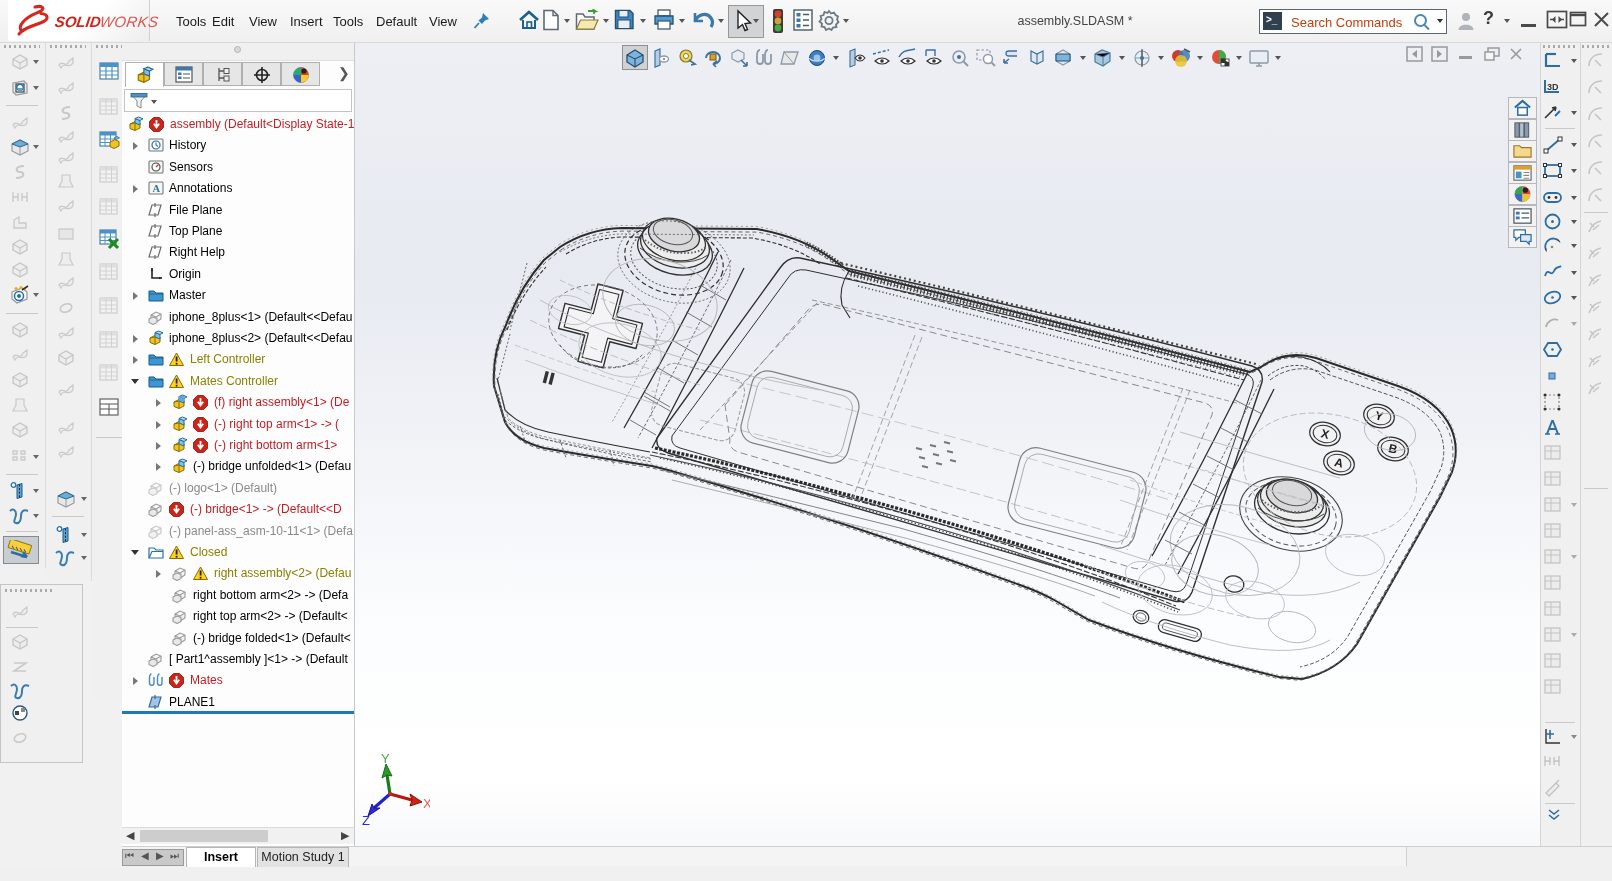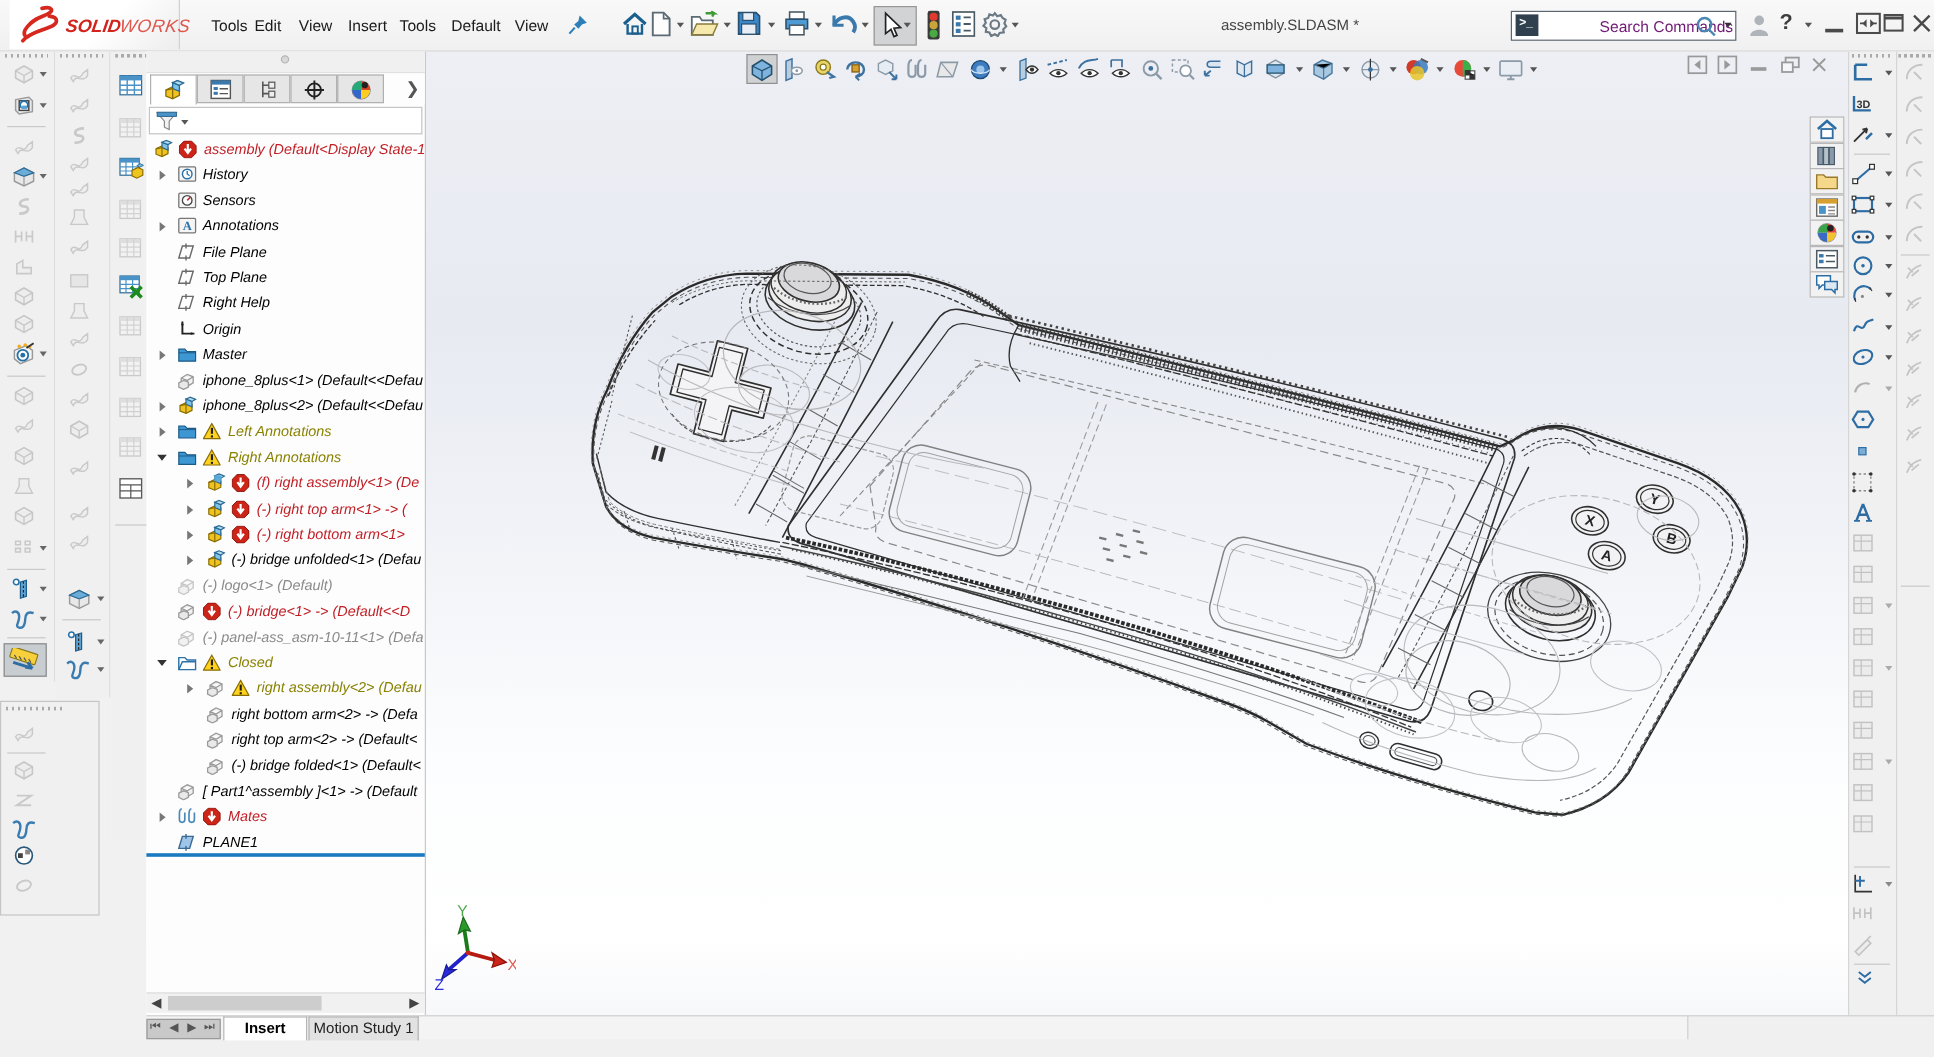--- a/index.html
+++ b/index.html
@@ -10,30 +10,30 @@
 
 #viewport{position:absolute;left:0;top:43px;width:1612px;height:820px;
  background:linear-gradient(180deg,#edeff4 0%,#e7eaf1 28%,#f2f4f8 52%,#fcfdfe 72%,#ffffff 90%,#f5f6f9 100%);}
 
 #titlebar{position:absolute;left:0;top:0;width:1612px;height:43px;
  background:linear-gradient(#f9f9f9,#f0f0f1);border-bottom:1px solid #d9d9d9;}
 #logo{position:absolute;left:8px;top:0px;height:41px;width:142px;background:linear-gradient(135deg,#ffffff 55%,#ededee 100%);border-right:1px solid #d0d0d0;}
 .menu{position:absolute;top:14px;font-size:13px;color:#1a1a1a;}
 #title{position:absolute;top:14px;left:960px;width:230px;text-align:center;font-size:12.5px;color:#444;}
 #search{position:absolute;left:1259px;top:9px;width:188px;height:25px;background:#fff;border:1px solid #5c6670;}
-#search .ph{position:absolute;left:31px;top:5px;font-size:13px;color:#701a75;margin-left:42px;}
+#search .ph{position:absolute;left:31px;top:5px;font-size:13px;color:#c2410c;}
 
 #statusbar{position:absolute;left:0;top:866px;width:1612px;height:15px;background:#f0f0f1;border-top:1px solid #d4d4d4;font-size:12px;color:#222;}
 
 #tabstrip{position:absolute;left:122px;top:846px;width:1284px;height:20px;background:#f4f4f4;border-top:1px solid #cfcfcf;}
 .mtab{position:absolute;top:0;height:20px;font-size:12.5px;text-align:center;padding-top:2px;}
 
 #treepanel{position:absolute;left:122px;top:43px;width:233px;height:803px;background:#fdfdfe;border-right:1px solid #c8c8c8;}
 .trow{position:absolute;left:0;height:21px;font-size:12px;color:#000;white-space:nowrap;}
-.trow .tx{position:absolute;top:3px;font-style:italic;}
+.trow .tx{position:absolute;top:3px;}
 .red{color:#c01f25;}
 .olv{color:#898200;}
 .gry{color:#8a8a8a;}
 .arr{position:absolute;top:7px;width:0;height:0;}
 .arr.r{border-left:5px solid #777;border-top:4px solid transparent;border-bottom:4px solid transparent;}
 .arr.d{border-top:5px solid #333;border-left:4px solid transparent;border-right:4px solid transparent;top:8px;}
 .hsep{position:absolute;background:#c9c9c9;}
 .caret{position:absolute;width:0;height:0;border-top:4px solid #555;border-left:3.5px solid transparent;border-right:3.5px solid transparent;}
 .dots{position:absolute;height:3px;background-image:repeating-linear-gradient(90deg,#aaa 0 2px,transparent 2px 5px);}
 </style>
@@ -1089,31 +1089,31 @@
         <span class="tx " style="left:47px">iphone_8plus&lt;2&gt; (Default&lt;&lt;Defau</span>
       </div>
     <div class="trow" style="top:306.4px;left:0;width:233px">
         <span class="arr r" style="left:11px"></span>
         <svg class="abs" style="left:26px;top:2px" width="16" height="16" viewBox="0 0 16 16">
           <use href="#sym-folder"></use>
         </svg>
         <svg class="abs" style="left:47px;top:3px" width="15" height="15" viewBox="0 0 15 15">
           <use href="#sym-warn"></use>
         </svg>
-        <span class="tx olv" style="left:68px">Left Annotations</span>
+        <span class="tx olv" style="left:68px">Left Controller</span>
       </div>
     <div class="trow" style="top:327.8px;left:0;width:233px">
         <span class="arr d" style="left:9px"></span>
         <svg class="abs" style="left:26px;top:2px" width="16" height="16" viewBox="0 0 16 16">
           <use href="#sym-folder"></use>
         </svg>
         <svg class="abs" style="left:47px;top:3px" width="15" height="15" viewBox="0 0 15 15">
           <use href="#sym-warn"></use>
         </svg>
-        <span class="tx olv" style="left:68px">Right Annotations</span>
+        <span class="tx olv" style="left:68px">Mates Controller</span>
       </div>
     <div class="trow" style="top:349.2px;left:0;width:233px">
         <span class="arr r" style="left:34px"></span>
         <svg class="abs" style="left:50px;top:2px" width="16" height="16" viewBox="0 0 16 16">
           <use href="#sym-asm"></use>
           <rect x="6.5" y="2" width="6" height="5" fill="#5aa9d6" opacity="0.9"></rect>
         </svg>
         <svg class="abs" style="left:71px;top:3px" width="15" height="15" viewBox="0 0 15 15">
           <use href="#sym-badge"></use>
         </svg>

